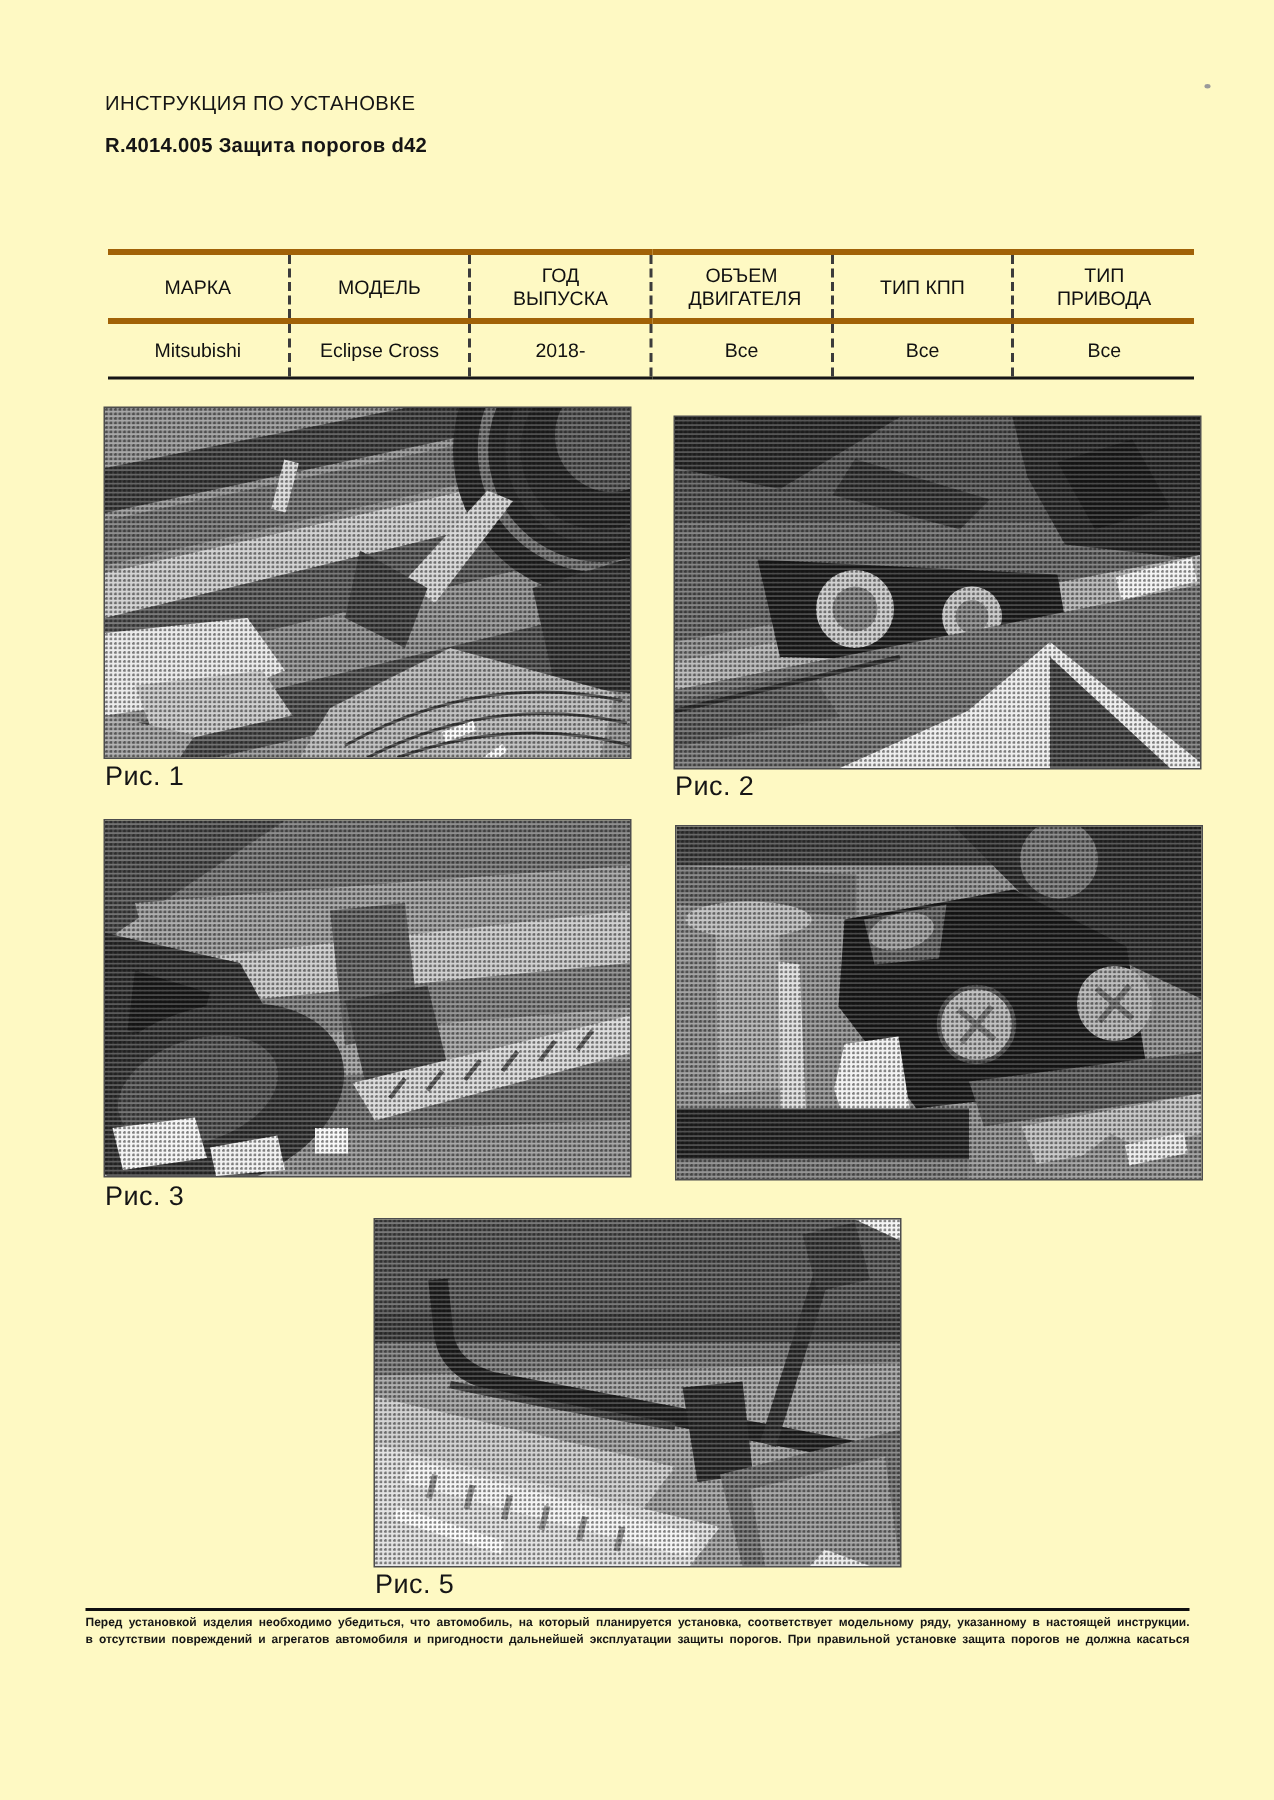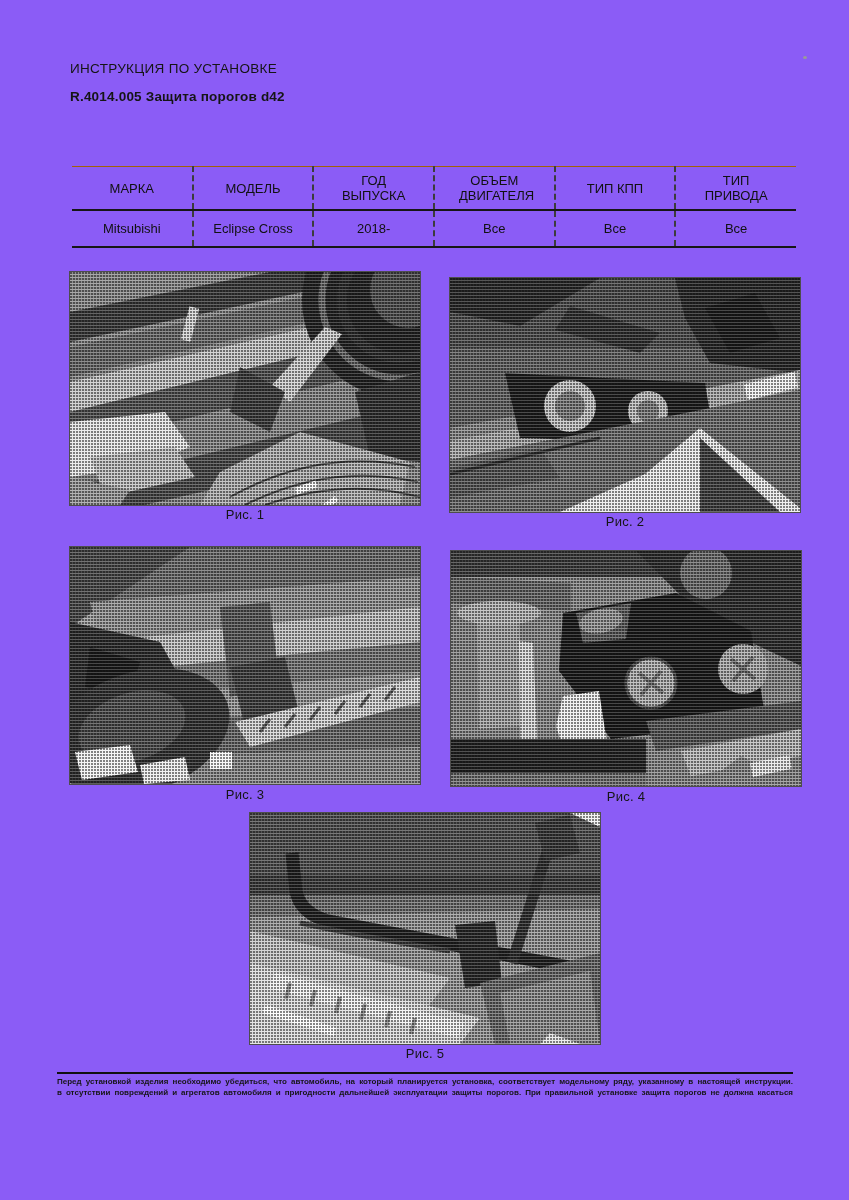--- a/index.html
+++ b/index.html
@@ -1,39 +1,39 @@
 <!DOCTYPE html>
 <html><head>
 <meta charset="utf-8">
 <style>
   html,body{margin:0;padding:0;background:#e8e8e8;}
-  .page{position:relative;width:849px;height:1200px;background:#8b5cf6;
+  .page{position:relative;width:849px;height:1200px;background:#fef9c3;
         font-family:"Liberation Sans",sans-serif;color:#151515;overflow:hidden;
         margin:0 auto;}
   
   .title{position:absolute;left:70px;top:61px;}
   .t1{font-size:13.5px;letter-spacing:.3px;}
   .t2{font-size:13.5px;font-weight:700;margin-top:13px;letter-spacing:.2px;}
   .artifact{position:absolute;left:803px;top:56px;width:4px;height:3px;background:#9a9a9a;border-radius:50%;}
   
   table.fit{position:absolute;left:72px;top:166px;width:724px;border-collapse:collapse;table-layout:fixed;}
-  .fit th,.fit td{border-top:1px solid #a16207;border-bottom:2px solid #161616;
+  .fit th,.fit td{border-top:4px solid #a16207;border-bottom:2px solid #161616;
         text-align:center;vertical-align:middle;font-size:13px;font-weight:400;color:#111;}
   .fit th{height:38px;line-height:15px;padding:2px 24px;}
   .fit td{height:35px;padding:0 4px;}
   .fit th + th,.fit td + td{border-left:2px dashed #3c3c3c;}
   
   .photo{position:absolute;overflow:hidden;background:#909090;outline:1px solid #4d4d4d;}
   .photo svg{position:absolute;left:0;top:0;width:100%;height:100%;display:block;}
   .ht{position:absolute;left:0;top:0;right:0;bottom:0;pointer-events:none;
       background-image:
         radial-gradient(circle at 1px 1px, rgba(15,15,15,.5) .8px, rgba(0,0,0,0) 1.05px),
         repeating-linear-gradient(0deg, rgba(255,255,255,.22) 0 1px, rgba(0,0,0,0) 1px 3px);
       background-size:3px 3px,100% 3px;}
-  .cap{position:absolute;text-align:center;font-size:13px;color:#161616;letter-spacing:.3px;}
+  .cap{position:absolute;font-size:18px;color:#161616;letter-spacing:.3px;}
   
   .rule{position:absolute;left:57px;top:1072px;width:736px;height:2px;background:#101010;}
   .fineprint{position:absolute;left:57px;top:1076px;width:736px;font-size:8px;font-weight:700;
              line-height:11px;color:#161616;}
   .fl{white-space:normal;}
   .fl.j{text-align:justify;text-align-last:justify;}
 </style>
 </head>
 <body>
 
@@ -175,21 +175,20 @@
       <polygon points="112,145 148,140 158,205 118,215 105,175" fill="#f1f1f1"></polygon>
       <rect x="0" y="188" width="195" height="34" fill="#1f1f1f"></rect>
       <rect x="0" y="222" width="195" height="13" fill="#777777"></rect>
       <polygon points="195,170 350,150 350,178 205,200" fill="#575757"></polygon>
       <polygon points="230,200 350,178 350,205 240,225" fill="#bdbdbd"></polygon>
       <polygon points="290,205 350,235 250,235" fill="#8f8f8f"></polygon>
       <rect x="300" y="208" width="40" height="14" fill="#e9e9e9" transform="rotate(-12 320 215)"></rect>
     </svg>
     <div class="ht"></div>
   </figure>
-  <div class="cap" style="left:451px;top:789px;width:350px">Рис. 4</div>
 
   <figure class="photo" style="left:250px;top:813px;width:350px;height:231px;margin:0">
     <svg viewBox="0 0 350 231" preserveAspectRatio="none">
       <rect width="350" height="231" fill="#9b9b9b"></rect>
       <rect width="350" height="82" fill="#525252"></rect>
       <rect y="62" width="350" height="20" fill="#3d3d3d"></rect>
       <polygon points="320,0 350,0 350,14" fill="#f2f2f2"></polygon>
       <polygon points="0,82 350,82 350,96 0,104" fill="#747474"></polygon>
       <path d="M42 40 L 46 78 Q 50 100 78 108 L 340 158" stroke="#1c1c1c" stroke-width="13" fill="none"></path>
       <path d="M50 110 Q 120 125 200 138" stroke="#3c3c3c" stroke-width="5" fill="none"></path>

